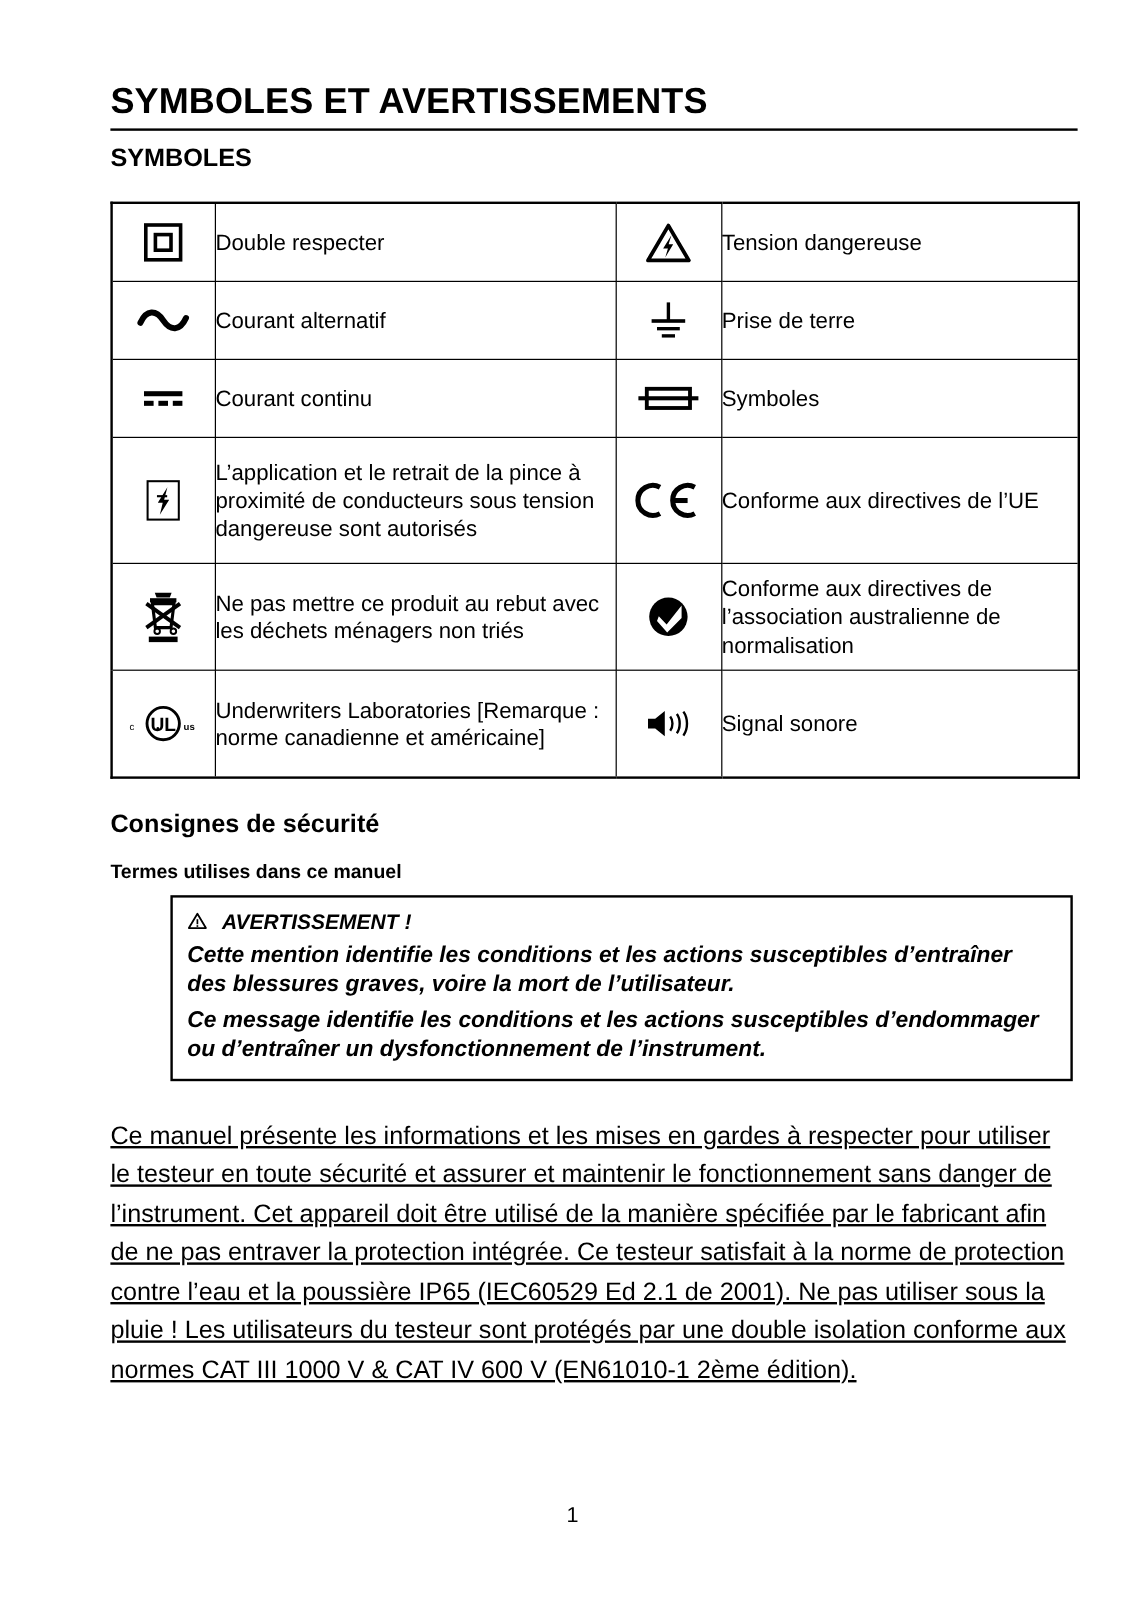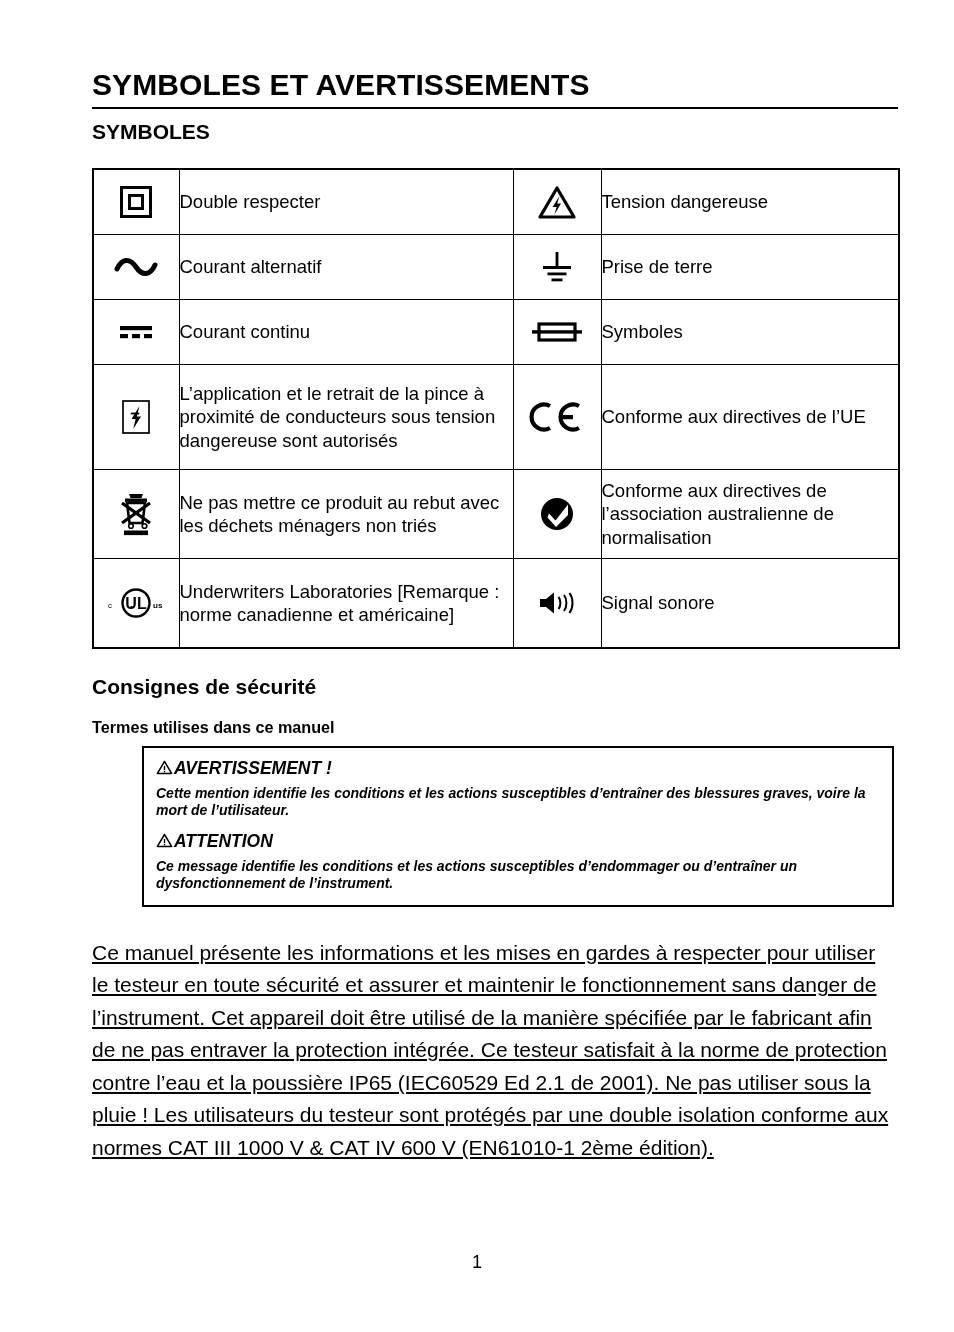--- a/index.html
+++ b/index.html
@@ -102,25 +102,25 @@
     padding: 8px 12px 10px 12px;
   }
   .warn-head {
     font-size: 17.5px;
     font-weight: bold;
     font-style: italic;
     font-stretch: condensed;
     line-height: 1.2;
     display: flex;
     align-items: center;
-    gap: 1px;
+    gap: 12px;
     margin-top: 2px;
   }
   .warn-body {
-    font-size: 14px;
+    font-size: 19px;
     font-weight: bold;
     font-style: italic;
     line-height: 1.25;
     margin-top: 7px;
     margin-bottom: 2px;
   }
   .warn-head + .warn-body { margin-top: 6px; }
   .warn-body + .warn-head { margin-top: 11px; }
 
   
@@ -289,28 +289,20 @@
     <div class="warn-head">
       <svg width="17" height="15" viewBox="0 0 17 15" style="flex:none;margin-bottom:1px">
         <path d="M8.5 1.5 L15.6 13.4 L1.4 13.4 Z" fill="none" stroke="#000" stroke-width="1.5" stroke-linejoin="round"></path>
         <rect x="7.8" y="6" width="1.4" height="4.2" fill="#000"></rect>
         <rect x="7.8" y="11" width="1.4" height="1.4" fill="#000"></rect>
       </svg>
       <span>AVERTISSEMENT !</span>
     </div>
     <div class="warn-body">Cette mention identifie les conditions et les actions susceptibles d’entraîner des blessures graves, voire la mort de l’utilisateur.</div>
 
-    <div class="warn-head">
-      <svg width="17" height="15" viewBox="0 0 17 15" style="flex:none;margin-bottom:1px">
-        <path d="M8.5 1.5 L15.6 13.4 L1.4 13.4 Z" fill="none" stroke="#000" stroke-width="1.5" stroke-linejoin="round"></path>
-        <rect x="7.8" y="6" width="1.4" height="4.2" fill="#000"></rect>
-        <rect x="7.8" y="11" width="1.4" height="1.4" fill="#000"></rect>
-      </svg>
-      <span>ATTENTION</span>
-    </div>
     <div class="warn-body">Ce message identifie les conditions et les actions susceptibles d’endommager ou d’entraîner un dysfonctionnement de l’instrument.</div>
   </div>
 
   <div class="body-par">Ce manuel présente les informations et les mises en gardes à respecter pour utiliser le testeur en toute sécurité et assurer et maintenir le fonctionnement sans danger de l’instrument. Cet appareil doit être utilisé de la manière spécifiée par le fabricant afin de ne pas entraver la protection intégrée. Ce testeur satisfait à la norme de protection contre l’eau et la poussière IP65 (IEC60529 Ed 2.1 de 2001). Ne pas utiliser sous la pluie ! Les utilisateurs du testeur sont protégés par une double isolation conforme aux normes CAT III 1000 V &amp; CAT IV 600 V (EN61010-1 2ème édition).</div>
 
 </div>
 
 <div class="page-num">1</div>
 
 </body></html>

